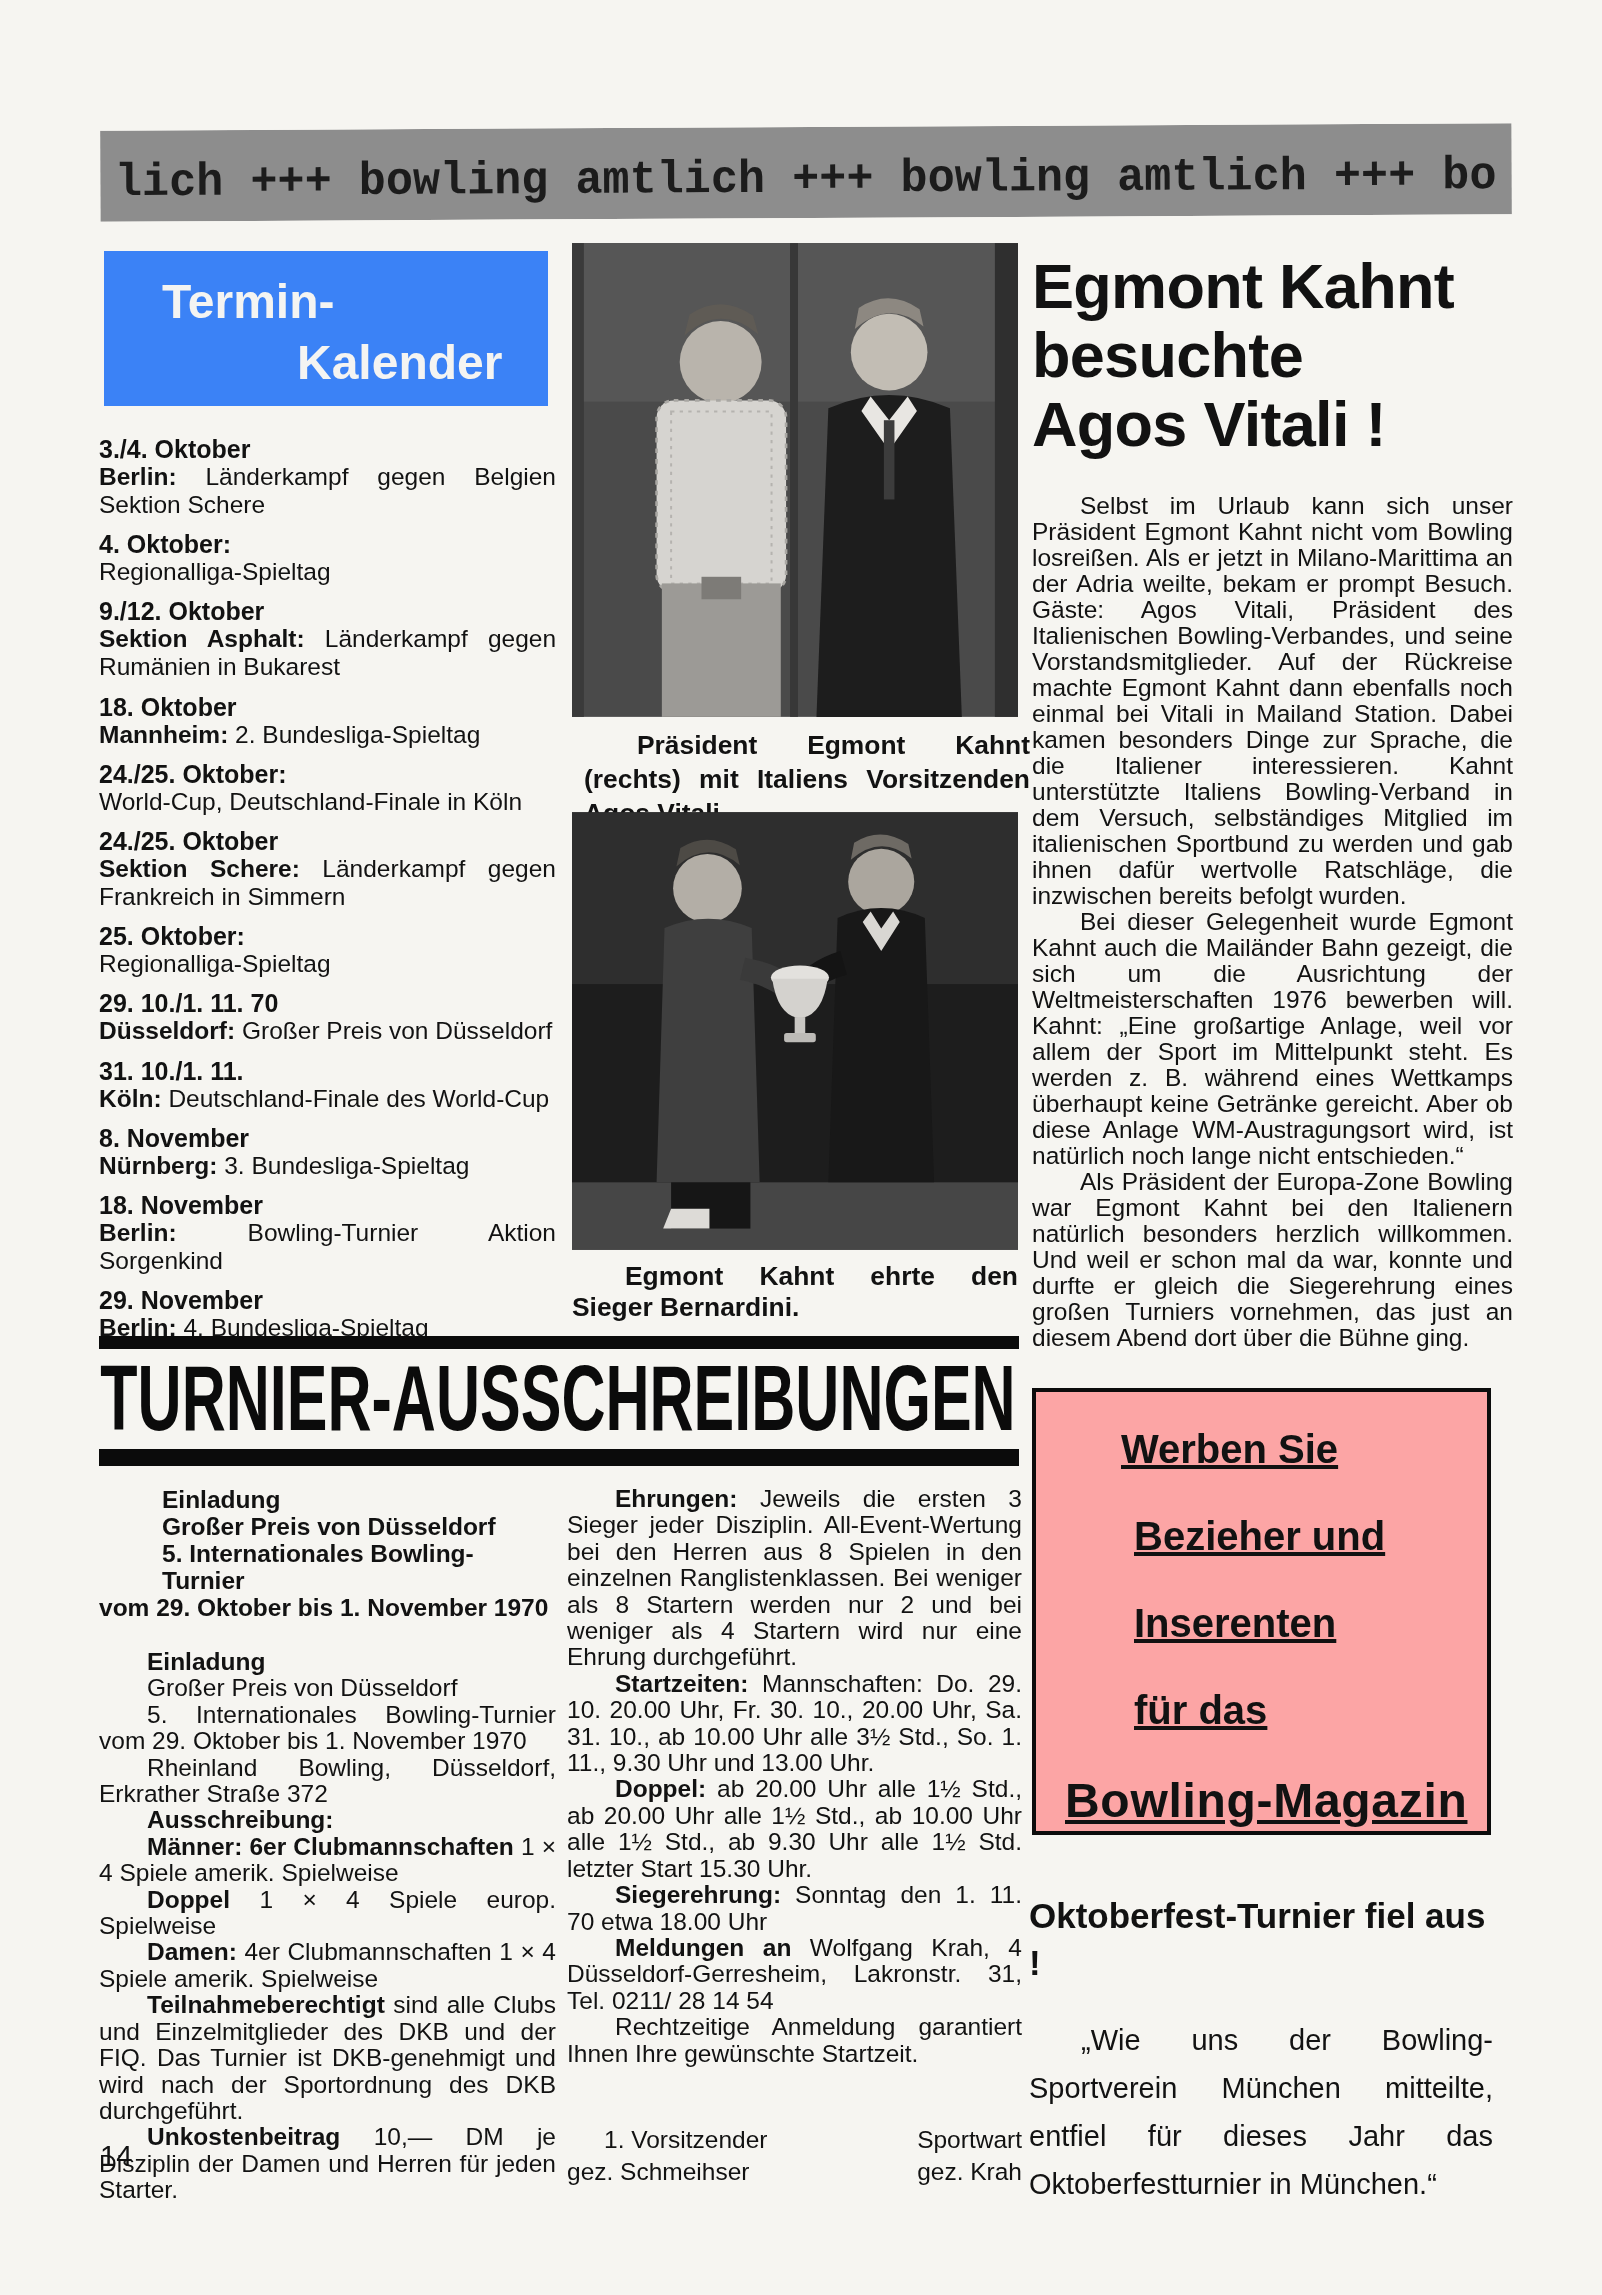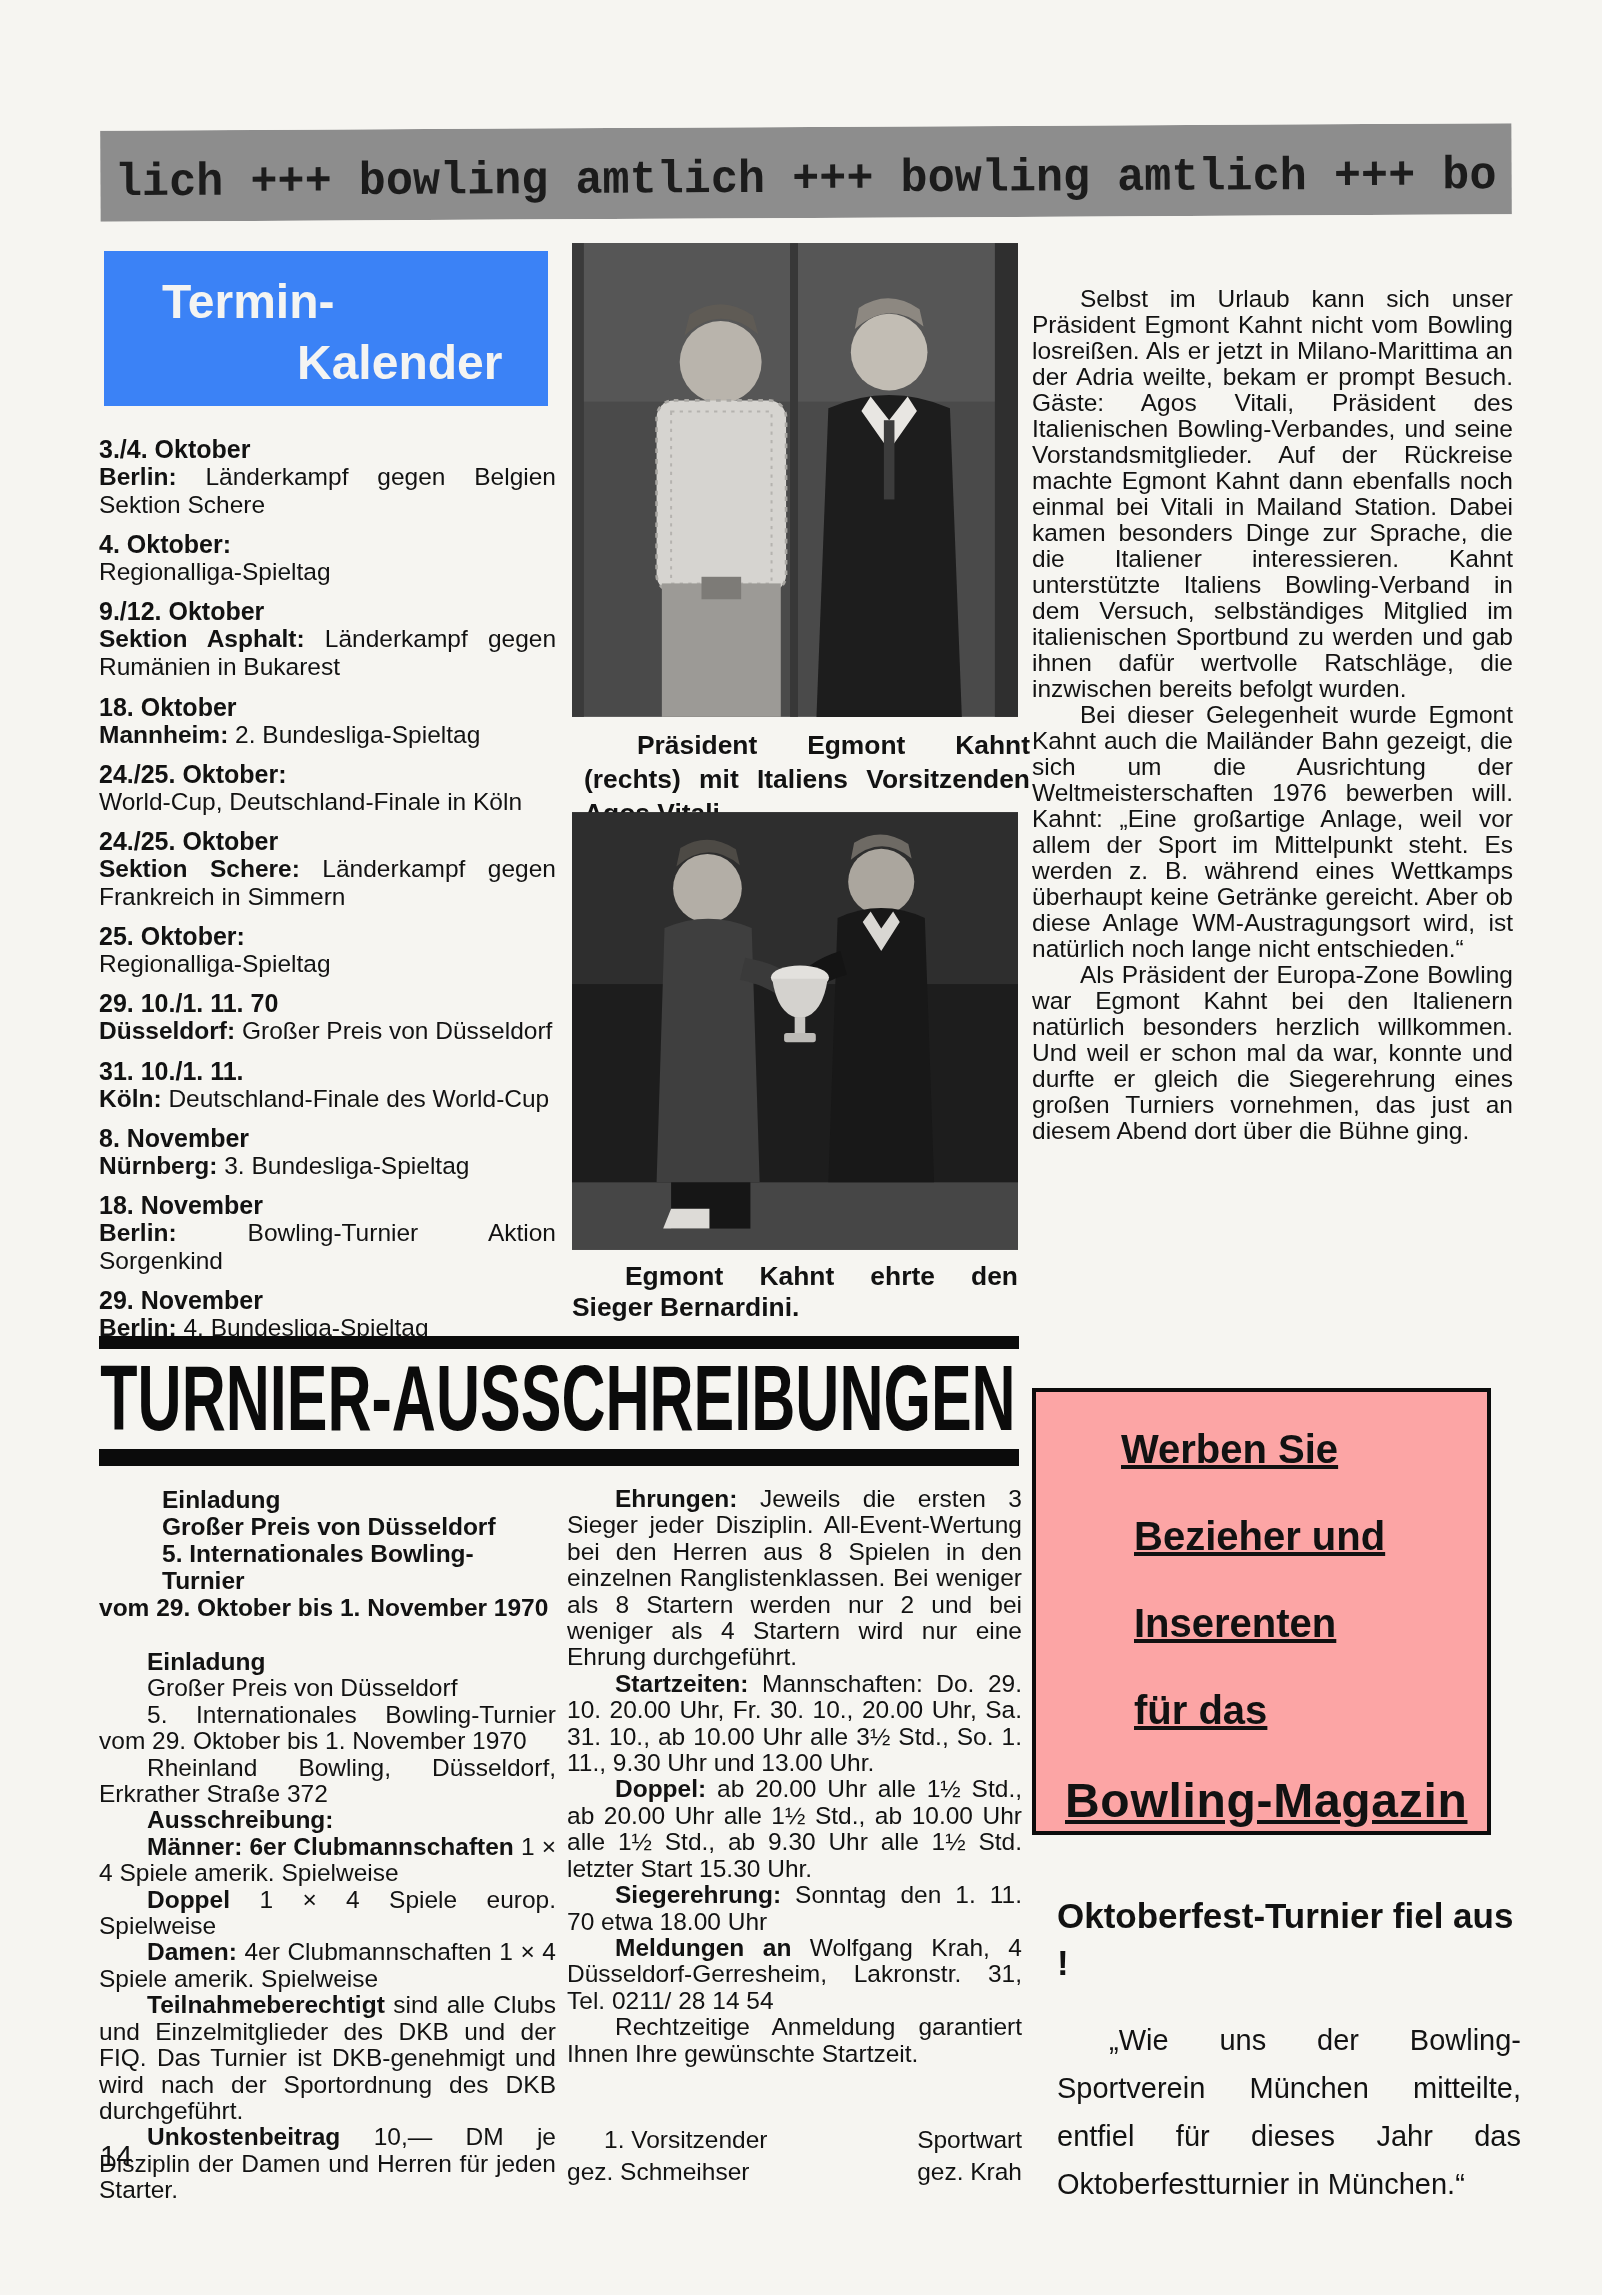--- a/index.html
+++ b/index.html
@@ -45,21 +45,21 @@
   .sig-row{display:flex;justify-content:space-between;margin-top:57px;font-size:24.5px;line-height:32px;gap:48px;}
   .sig-left .role{padding-left:37px;}
   .sig-right{text-align:left;}
   
   .werben-box{position:absolute;left:1032px;top:1388px;width:459px;height:447px;border:4.6px solid #0c0c0c;box-sizing:border-box;background:#fca5a5;text-decoration:underline;}
   .werben-line{font-weight:bold;font-size:40px;line-height:46px;margin-bottom:41px;}
   .wl0{margin-top:34px;padding-left:85px;}
   .wl1,.wl2,.wl3{padding-left:98px;}
   .werben-big{font-weight:bold;font-size:48px;line-height:53px;padding-left:29px;letter-spacing:0.7px;}
   
-  .oktoberfest{position:absolute;left:1040px;top:1892px;width:481px;padding-left:17px;box-sizing:border-box;}
+  .oktoberfest{position:absolute;left:1012px;top:1892px;width:481px;padding-left:17px;box-sizing:border-box;}
   .okt-heading{font-size:35px;line-height:47px;font-weight:bold;}
   .okt-text{margin-top:30px;font-size:29px;line-height:48px;text-align:justify;text-indent:52px;}
   
   .page-num{position:absolute;left:100px;top:2140px;font-size:29px;font-weight:normal;}
 </style>
 </head>
 <body>
 
 <div class="page">
 
@@ -172,20 +172,25 @@
 
       <ellipse cx="345" cy="250" rx="44" ry="18" fill="#e3e1dd"></ellipse>
       <path d="M303 252 q8 56 42 60 q34 -4 42 -60 z" fill="#d4d2ce"></path>
       <rect x="337" y="310" width="16" height="26" fill="#c9c7c3"></rect>
       <rect x="321" y="334" width="48" height="14" rx="4" fill="#bdbbb7"></rect>
     </svg>
   </div>
   <div class="caption2">Egmont Kahnt ehrte den Sieger Bernardini.</div>
 
   <div class="article">
+    <div class="headline">
+      <div>Egmont Kahnt</div>
+      <div>besuchte</div>
+      <div>Agos Vitali !</div>
+    </div>
     <div class="article-body">
       <p>Selbst im Urlaub kann sich unser Präsident Egmont Kahnt nicht vom Bowling losreißen. Als er jetzt in Milano-Marittima an der Adria weilte, bekam er prompt Besuch. Gäste: Agos Vitali, Präsident des Italienischen Bowling-Verbandes, und seine Vorstandsmitglieder. Auf der Rückreise machte Egmont Kahnt dann ebenfalls noch einmal bei Vitali in Mailand Station. Dabei kamen besonders Dinge zur Sprache, die die Italiener interessieren. Kahnt unterstützte Italiens Bowling-Verband in dem Versuch, selbständiges Mitglied im italienischen Sportbund zu werden und gab ihnen dafür wertvolle Ratschläge, die inzwischen bereits befolgt wurden.</p>
       <p>Bei dieser Gelegenheit wurde Egmont Kahnt auch die Mailänder Bahn gezeigt, die sich um die Ausrichtung der Weltmeisterschaften 1976 bewerben will. Kahnt: „Eine großartige Anlage, weil vor allem der Sport im Mittelpunkt steht. Es werden z. B. während eines Wettkamps überhaupt keine Getränke gereicht. Aber ob diese Anlage WM-Austragungsort wird, ist natürlich noch lange nicht entschieden.“</p>
       <p>Als Präsident der Europa-Zone Bowling war Egmont Kahnt bei den Italienern natürlich besonders herzlich willkommen. Und weil er schon mal da war, konnte und durfte er gleich die Siegerehrung eines großen Turniers vornehmen, das just an diesem Abend dort über die Bühne ging.</p>
     </div>
   </div>
 
   <div class="turnier">
     <div class="bar top"></div>
     <svg width="920" height="86" viewBox="0 0 1392 130">

